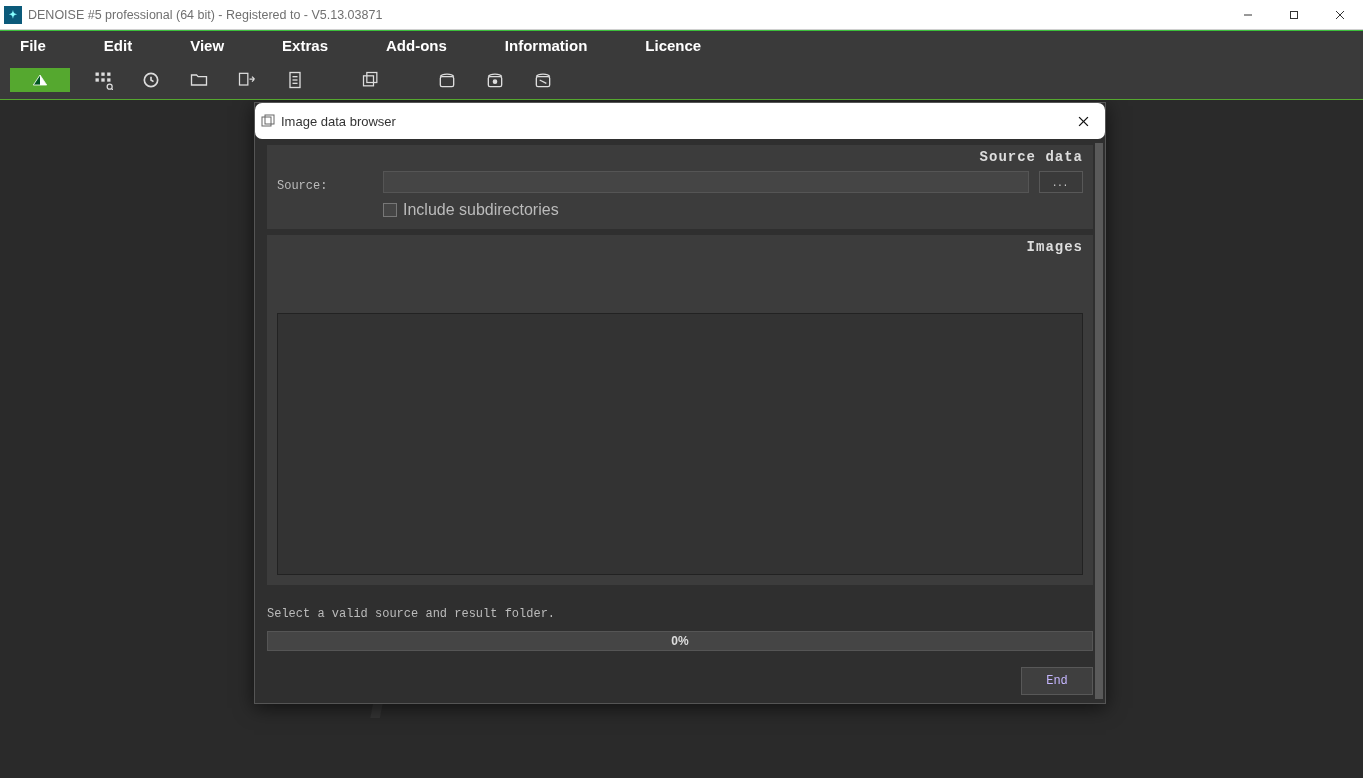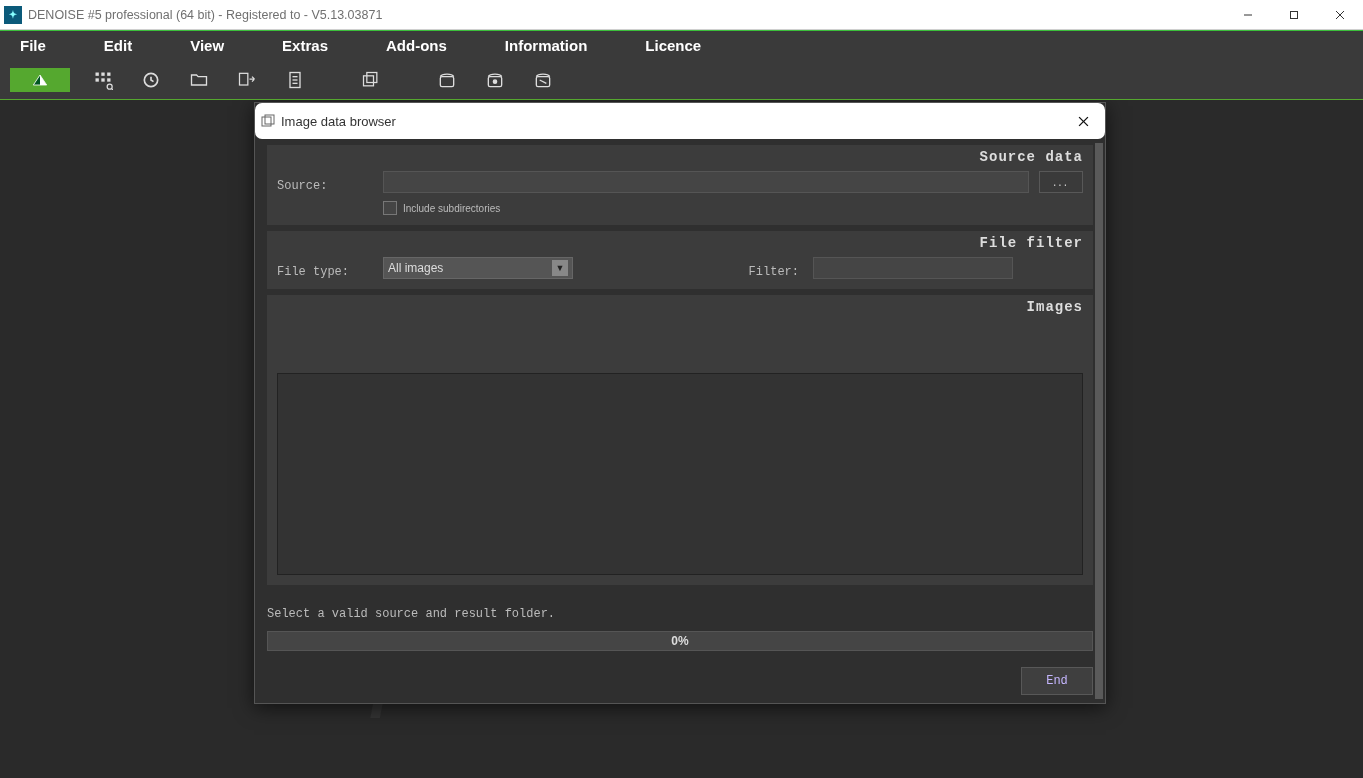--- a/index.html
+++ b/index.html
@@ -132,21 +132,21 @@
     font-size:12px;
     font-family:inherit;
   }
   .browse-btn{
     width:44px;height:22px;background:#3a3a3a;border:1px solid #585858;
     display:flex;align-items:center;justify-content:center;color:#ccc;font-size:12px;
     letter-spacing:2px;
   }
   .checkbox-row{
     display:flex;align-items:center;gap:6px;margin-top:8px;margin-left:106px;
-    color:#bbb;font-size:10px;font-family:"Consolas","Courier New",monospace;
+    color:#bbb;font-size:16px;font-family:"Consolas","Courier New",monospace;
   }
   .chk{
     width:14px;height:14px;border:1px solid #777;background:#454545;display:inline-block;
   }
 
   .select-box{
     width:190px;height:22px;background:#555;border:1px solid #666;
     display:flex;align-items:center;justify-content:space-between;
     padding:0 4px;color:#ddd;font-size:12px;font-family:inherit;
   }
@@ -338,34 +338,20 @@
           <div class="lbl">Source:</div>
           <input class="text-input" type="text" value="" style="">
           <div class="browse-btn">...</div>
         </div>
         <div class="checkbox-row">
           <span class="chk"></span>
           <span>Include subdirectories</span>
         </div>
       </div>
 
-      <div class="panel">
-        <div class="panel-title">File filter</div>
-        <div class="form-row">
-          <div class="lbl">File type:</div>
-          <div class="select-box">
-            <span>All images</span>
-            <span class="arrow">▼</span>
-          </div>
-          <div style="flex:1"></div>
-          <div class="lbl" style="width:auto;margin-right:4px">Filter:</div>
-          <input class="filter-input" type="text" value="" style="">
-          <div style="width:60px"></div>
-        </div>
-      </div>
 
       <div class="images-panel">
         <div class="panel-title">Images</div>
         <div class="images-box"></div>
       </div>
 
       <div class="status-text">Select a valid source and result folder.</div>
       <div class="progress">
         <span>0%</span>
       </div>

